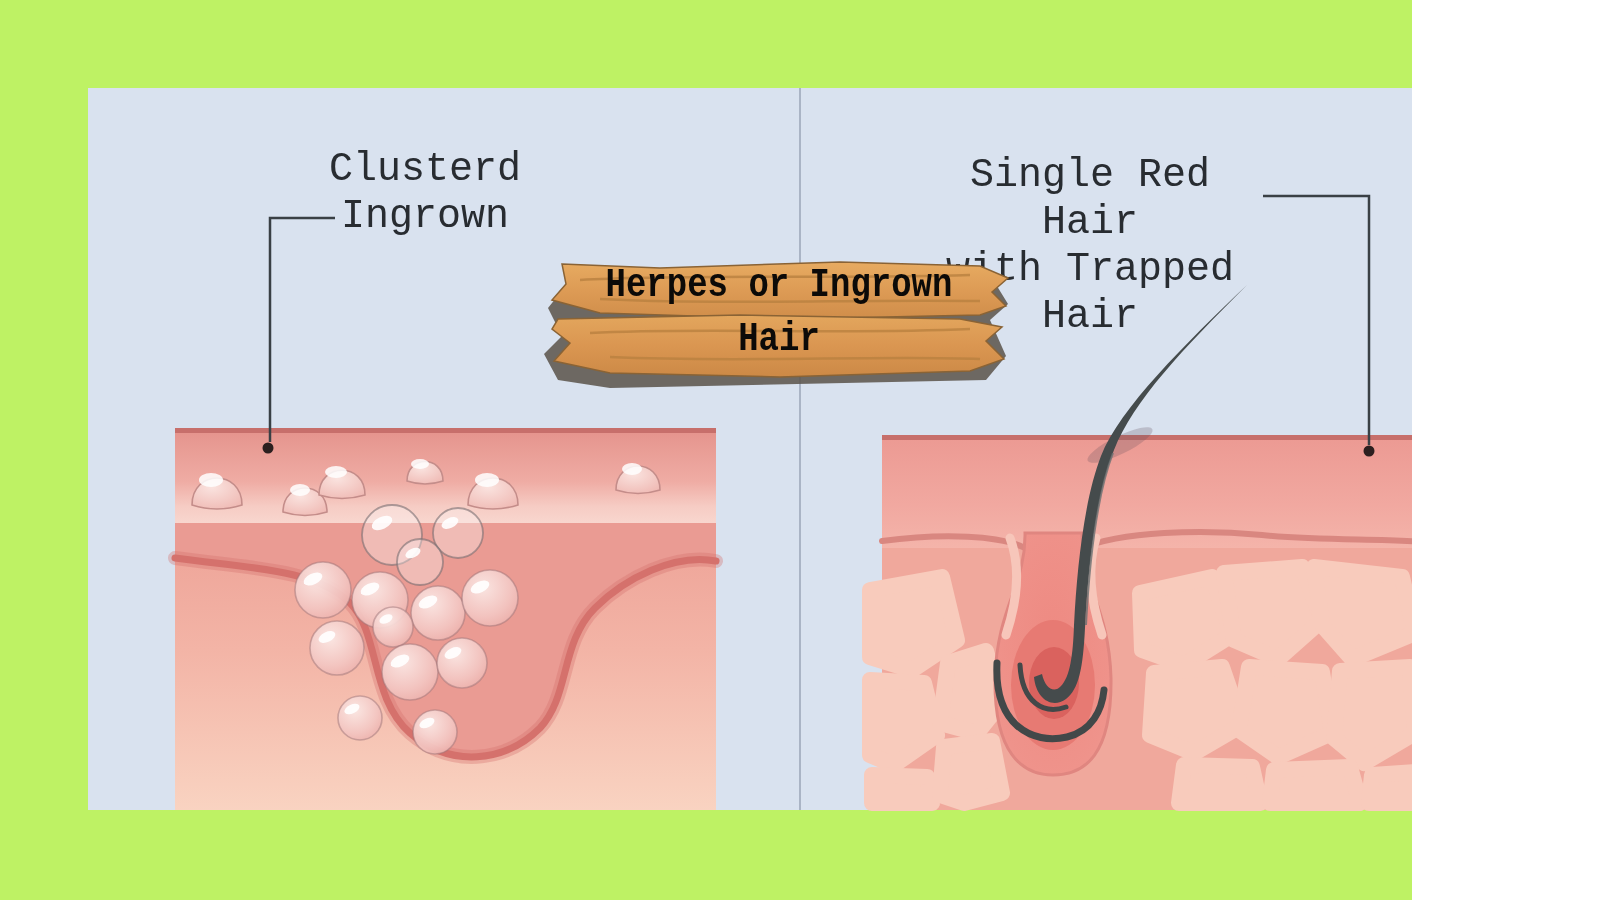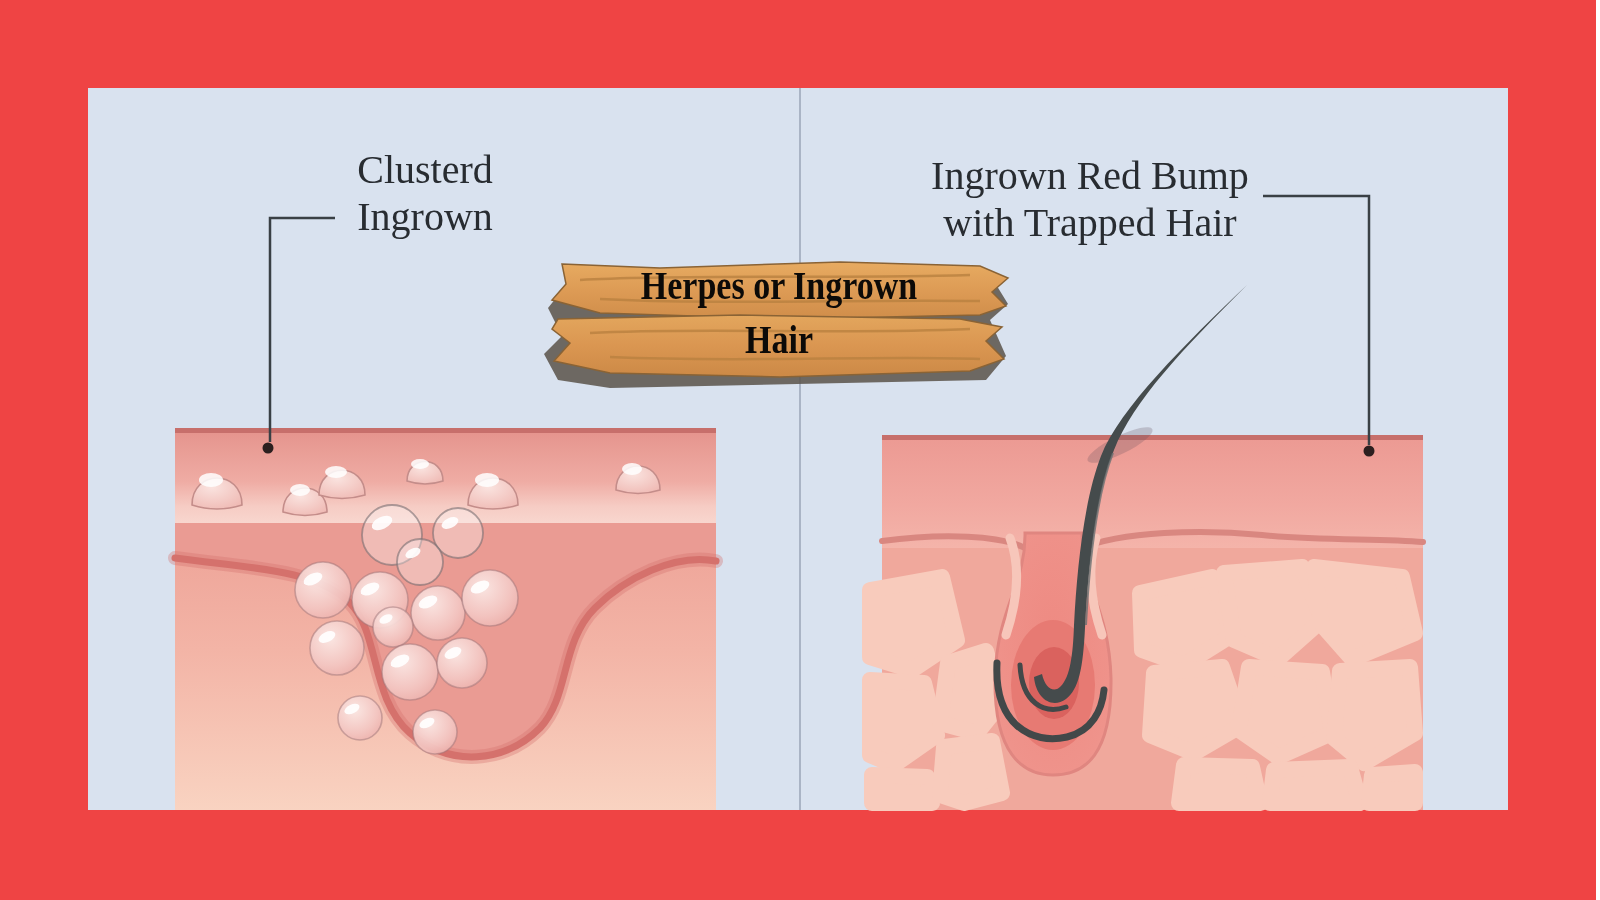--- a/index.html
+++ b/index.html
@@ -1,19 +1,19 @@
 <!DOCTYPE html>
 <html><head>
 <meta charset="utf-8">
 <style>
   * { margin:0; padding:0; box-sizing:border-box; }
   html,body { background:#ffffff; }
   #canvas {
-    position:relative; width:1596px; height:900px; overflow:hidden;
-    font-family:Liberation Serif, serif; background:#ef4444;
+    position:relative; width:1412px; height:900px; overflow:hidden;
+    font-family:Liberation Mono, monospace; background:#bef264;
   }
   #blue-panel {
     position:absolute; left:88px; top:88px; width:1420px; height:722px;
     background:#d9e2ef;
   }
   #divider {
     position:absolute; left:799px; top:88px; width:2px; height:722px;
     background:#aab4c5;
   }
   .skin-svg { position:absolute; overflow:visible; }
@@ -206,21 +206,21 @@
     </g>
     <circle cx="268" cy="448" r="5.5" fill="#2c1f1f"></circle>
     <circle cx="1369" cy="451" r="5.5" fill="#2c1f1f"></circle>
   </svg>
 
   <div id="label-left" class="label">
     <div>Clusterd</div>
     <div>Ingrown</div>
   </div>
   <div id="label-right" class="label">
-    <div>Ingrown Red Bump</div>
+    <div>Single Red Hair</div>
     <div>with Trapped Hair</div>
   </div>
 
   <div id="sign">
     <svg width="478" height="138" viewBox="0 0 478 138">
       <defs>
         <linearGradient id="woodGrad1" x1="0" y1="0" x2="0" y2="1">
           <stop offset="0" stop-color="#e7ab61"></stop>
           <stop offset="0.5" stop-color="#dd9b55"></stop>
           <stop offset="1" stop-color="#d08d4a"></stop>

